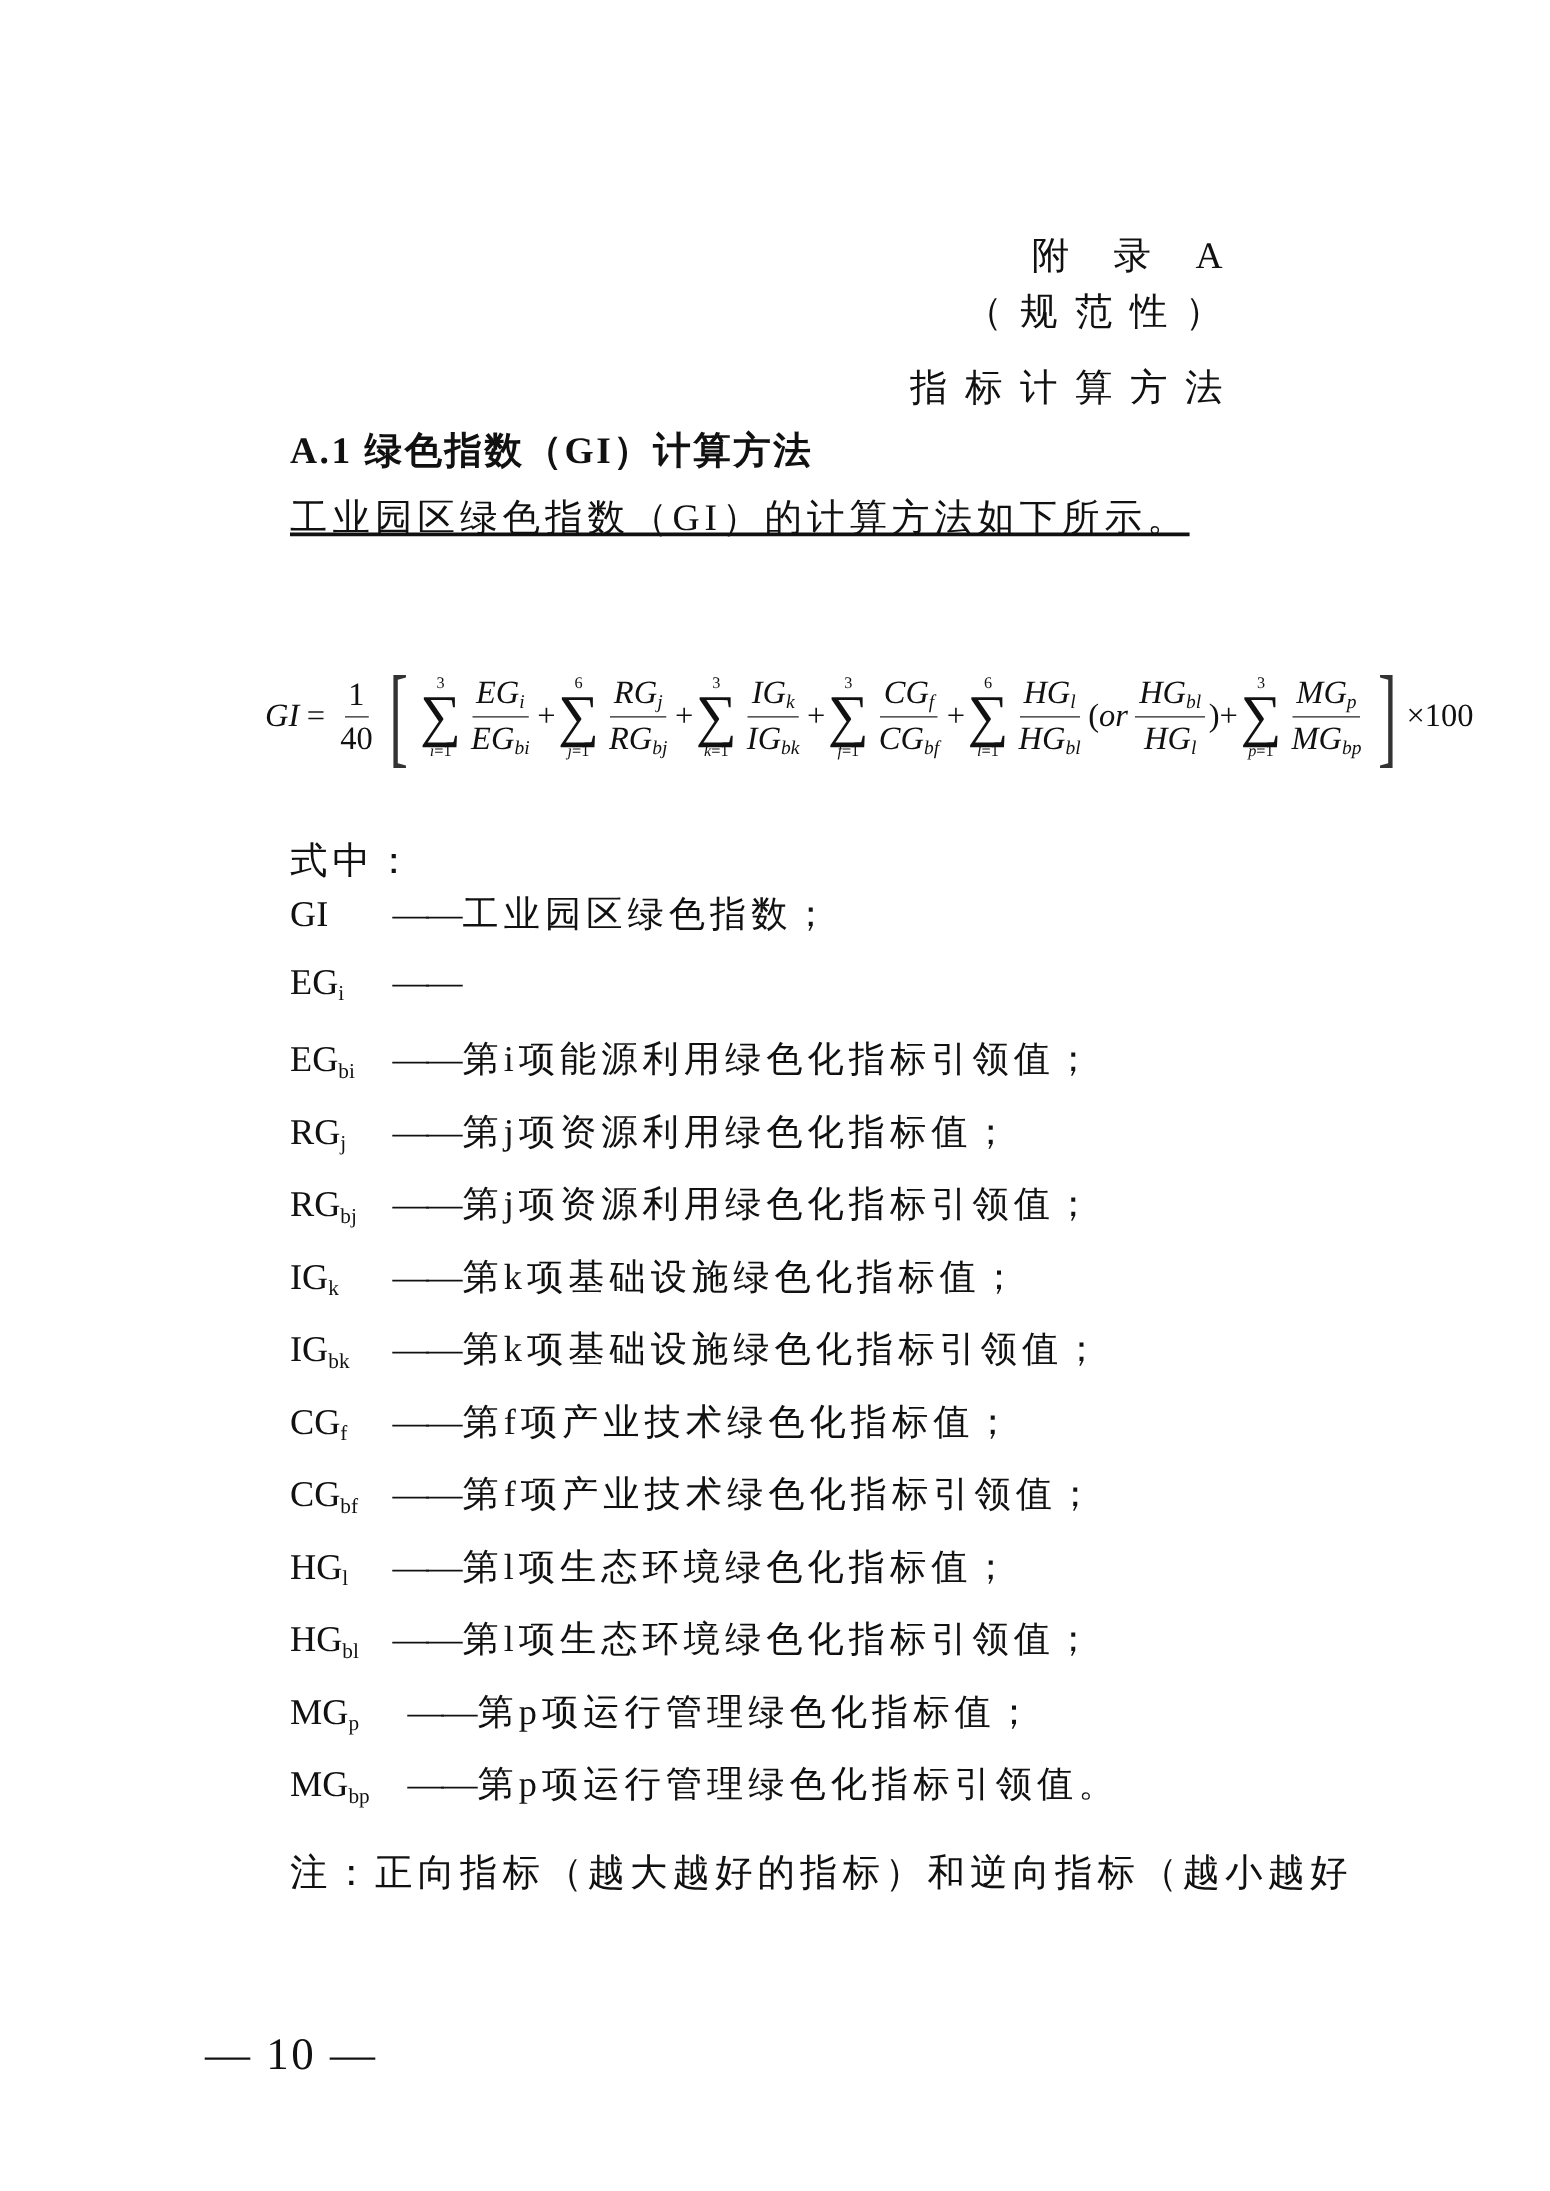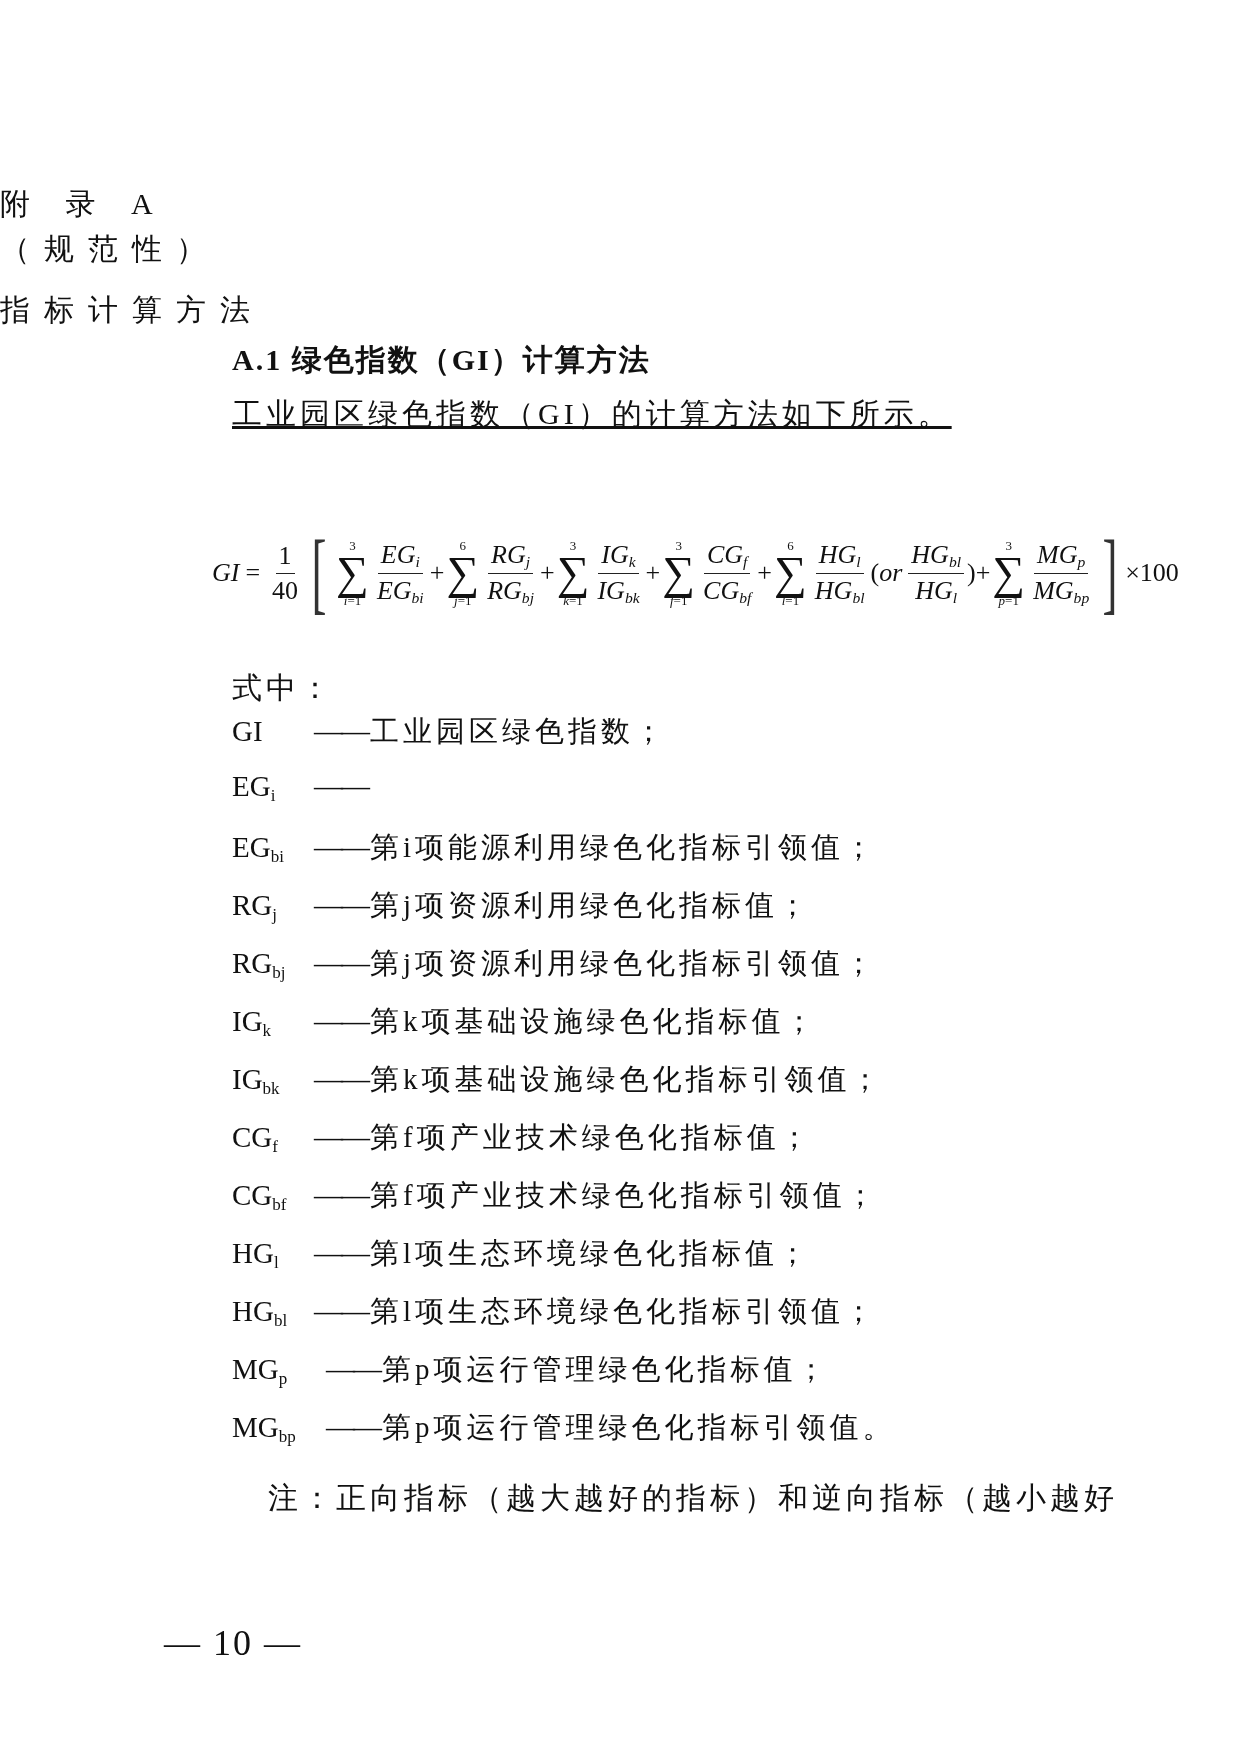--- a/index.html
+++ b/index.html
@@ -1,18 +1,18 @@
 <!DOCTYPE html>
 <html><head>
 <meta charset="utf-8">
 <style>
   html, body { margin: 0; padding: 0; background: #ffffff; }
   body { width: 1240px; height: 1753px; position: relative; overflow: hidden;
          font-family: "Liberation Serif", "DejaVu Serif", serif; color: #111; }
-  .center { position: absolute; left: 0; width: 992px; text-align: left; }
+  .center { position: absolute; left: 0; width: 992px; text-align: right; }
   .title { font-size: 30px; letter-spacing: 14px; }
   .section { position: absolute; left: 232px; font-size: 30px; font-weight: bold; letter-spacing: 2px; }
   .para { position: absolute; left: 232px; font-size: 30px; letter-spacing: 4px; }
   .formula { position: absolute; left: 212px; top: 518px; width: 840px; height: 110px;
              font-family: "Liberation Serif", serif; font-size: 26px; }
   .frm-row { display: flex; align-items: center; height: 110px; white-space: nowrap; }
   .it { font-style: italic; }
   .frac { display: inline-flex; flex-direction: column; align-items: center; margin: 0 3px; }
   .frac .num { padding: 0 3px 2px 3px; border-bottom: 1.5px solid #222; font-style: italic; }
   .frac .den { padding: 2px 3px 0 3px; font-style: italic; }
@@ -23,21 +23,21 @@
   .sum .bot { font-size: 13px; }
   .sum .bot .it { font-style: italic; }
   sub { font-size: 60%; vertical-align: -4px; }
   .bracket { font-size: 90px; font-weight: 100; line-height: 1; transform: scaleX(0.5); display: inline-block; color: #333; }
   .def-list { position: absolute; left: 232px; top: 712px; }
   .def-row { height: 58px; font-size: 29px; display: flex; align-items: baseline; white-space: nowrap; }
   .def-sym { display: inline-block; width: 82px; }
   .def-sym sub { font-size: 17px; vertical-align: -5px; }
   .def-dash { letter-spacing: -2px; margin-right: 2px; }
   .def-text { letter-spacing: 4px; font-family: Liberation Serif, serif; }
-  .note { position: absolute; left: 232px; top: 1478px; font-size: 30px; letter-spacing: 4px; white-space: nowrap; margin-left: 36px; }
+  .note { position: absolute; left: 232px; top: 1478px; font-size: 30px; letter-spacing: 4px; white-space: nowrap; }
   .pagenum { position: absolute; left: 164px; top: 1622px; font-size: 36px; letter-spacing: 2px; }
 </style>
 </head>
 <body>
 
 <div class="center title" style="top:184px;">附 录 A</div>
 <div class="center title" style="top:229px;">（规范性）</div>
 <div class="center title" style="top:290px;">指标计算方法</div>
 
 <div class="section" style="top:340px;">A.1  绿色指数（GI）计算方法</div>

